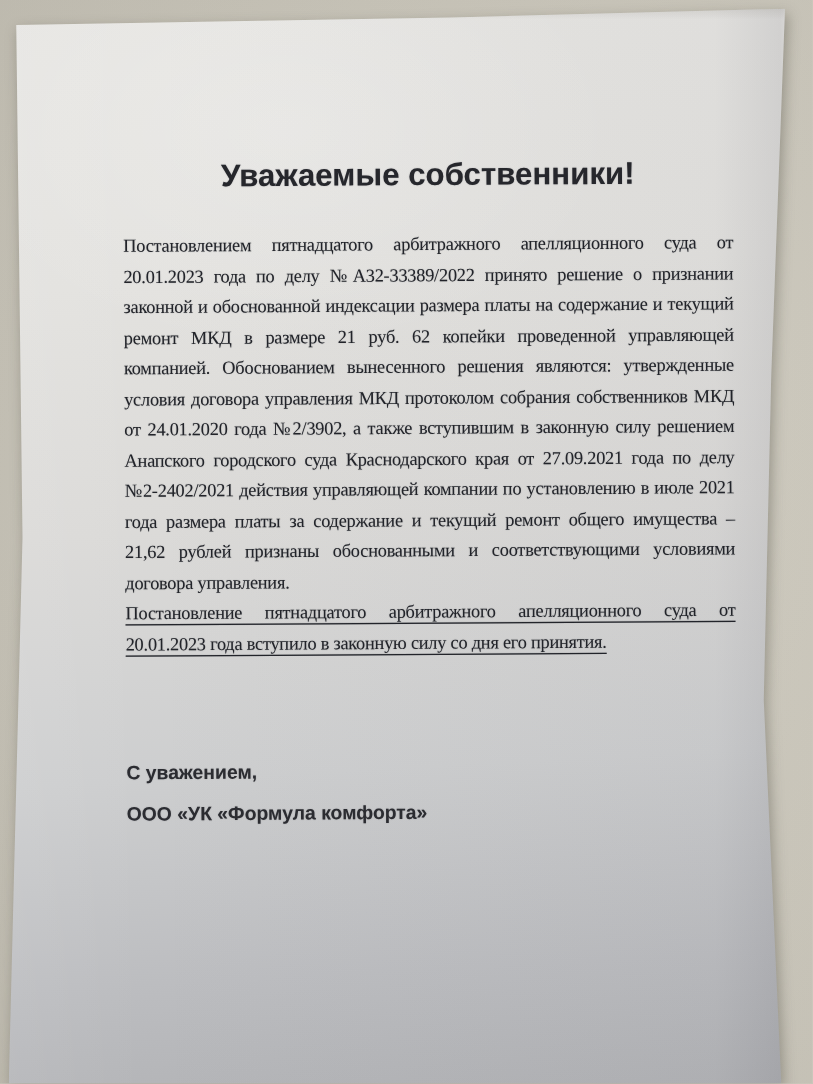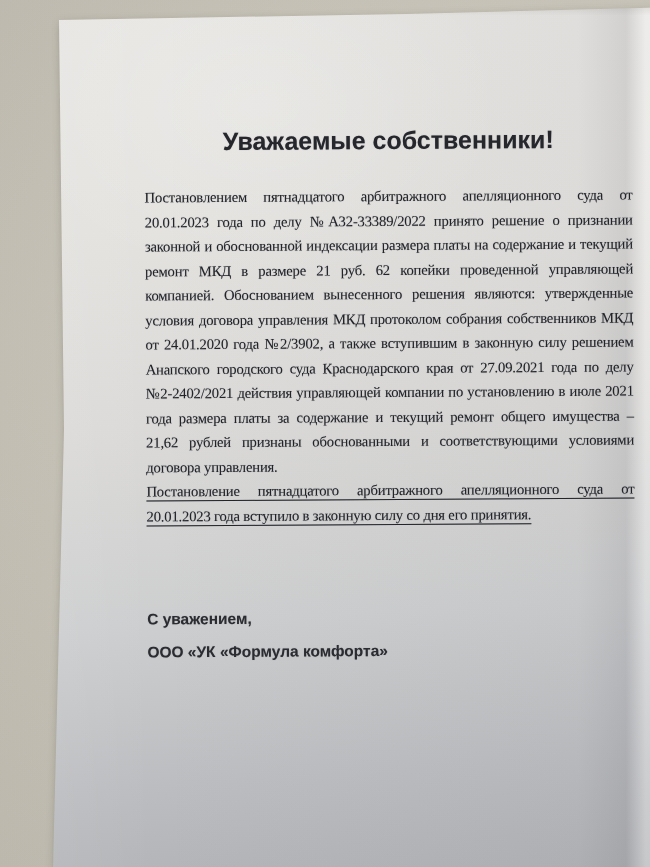--- a/index.html
+++ b/index.html
@@ -41,21 +41,20 @@
         rgba(70,70,82,0.13) 96%,
         rgba(255,255,255,0.28) 99.3%),
       radial-gradient(60% 30% at 35% 12%, rgba(255,255,255,0.20), rgba(255,255,255,0) 70%),
       linear-gradient(177deg,
         #e7e6e3 0%,
         #e3e2df 26%,
         #dbdad8 48%,
         #cdcecf 70%,
         #bcbdc0 88%,
         #b2b3b6 100%);
-    margin-left: 46px;
   }
   
   .paper::before {
     content: "";
     position: absolute;
     left: 0; right: 0; top: 0;
     height: 26px;
     background: linear-gradient(to bottom, rgba(110,105,95,0.22), rgba(110,105,95,0.0) 60%);
   }
   .content {

